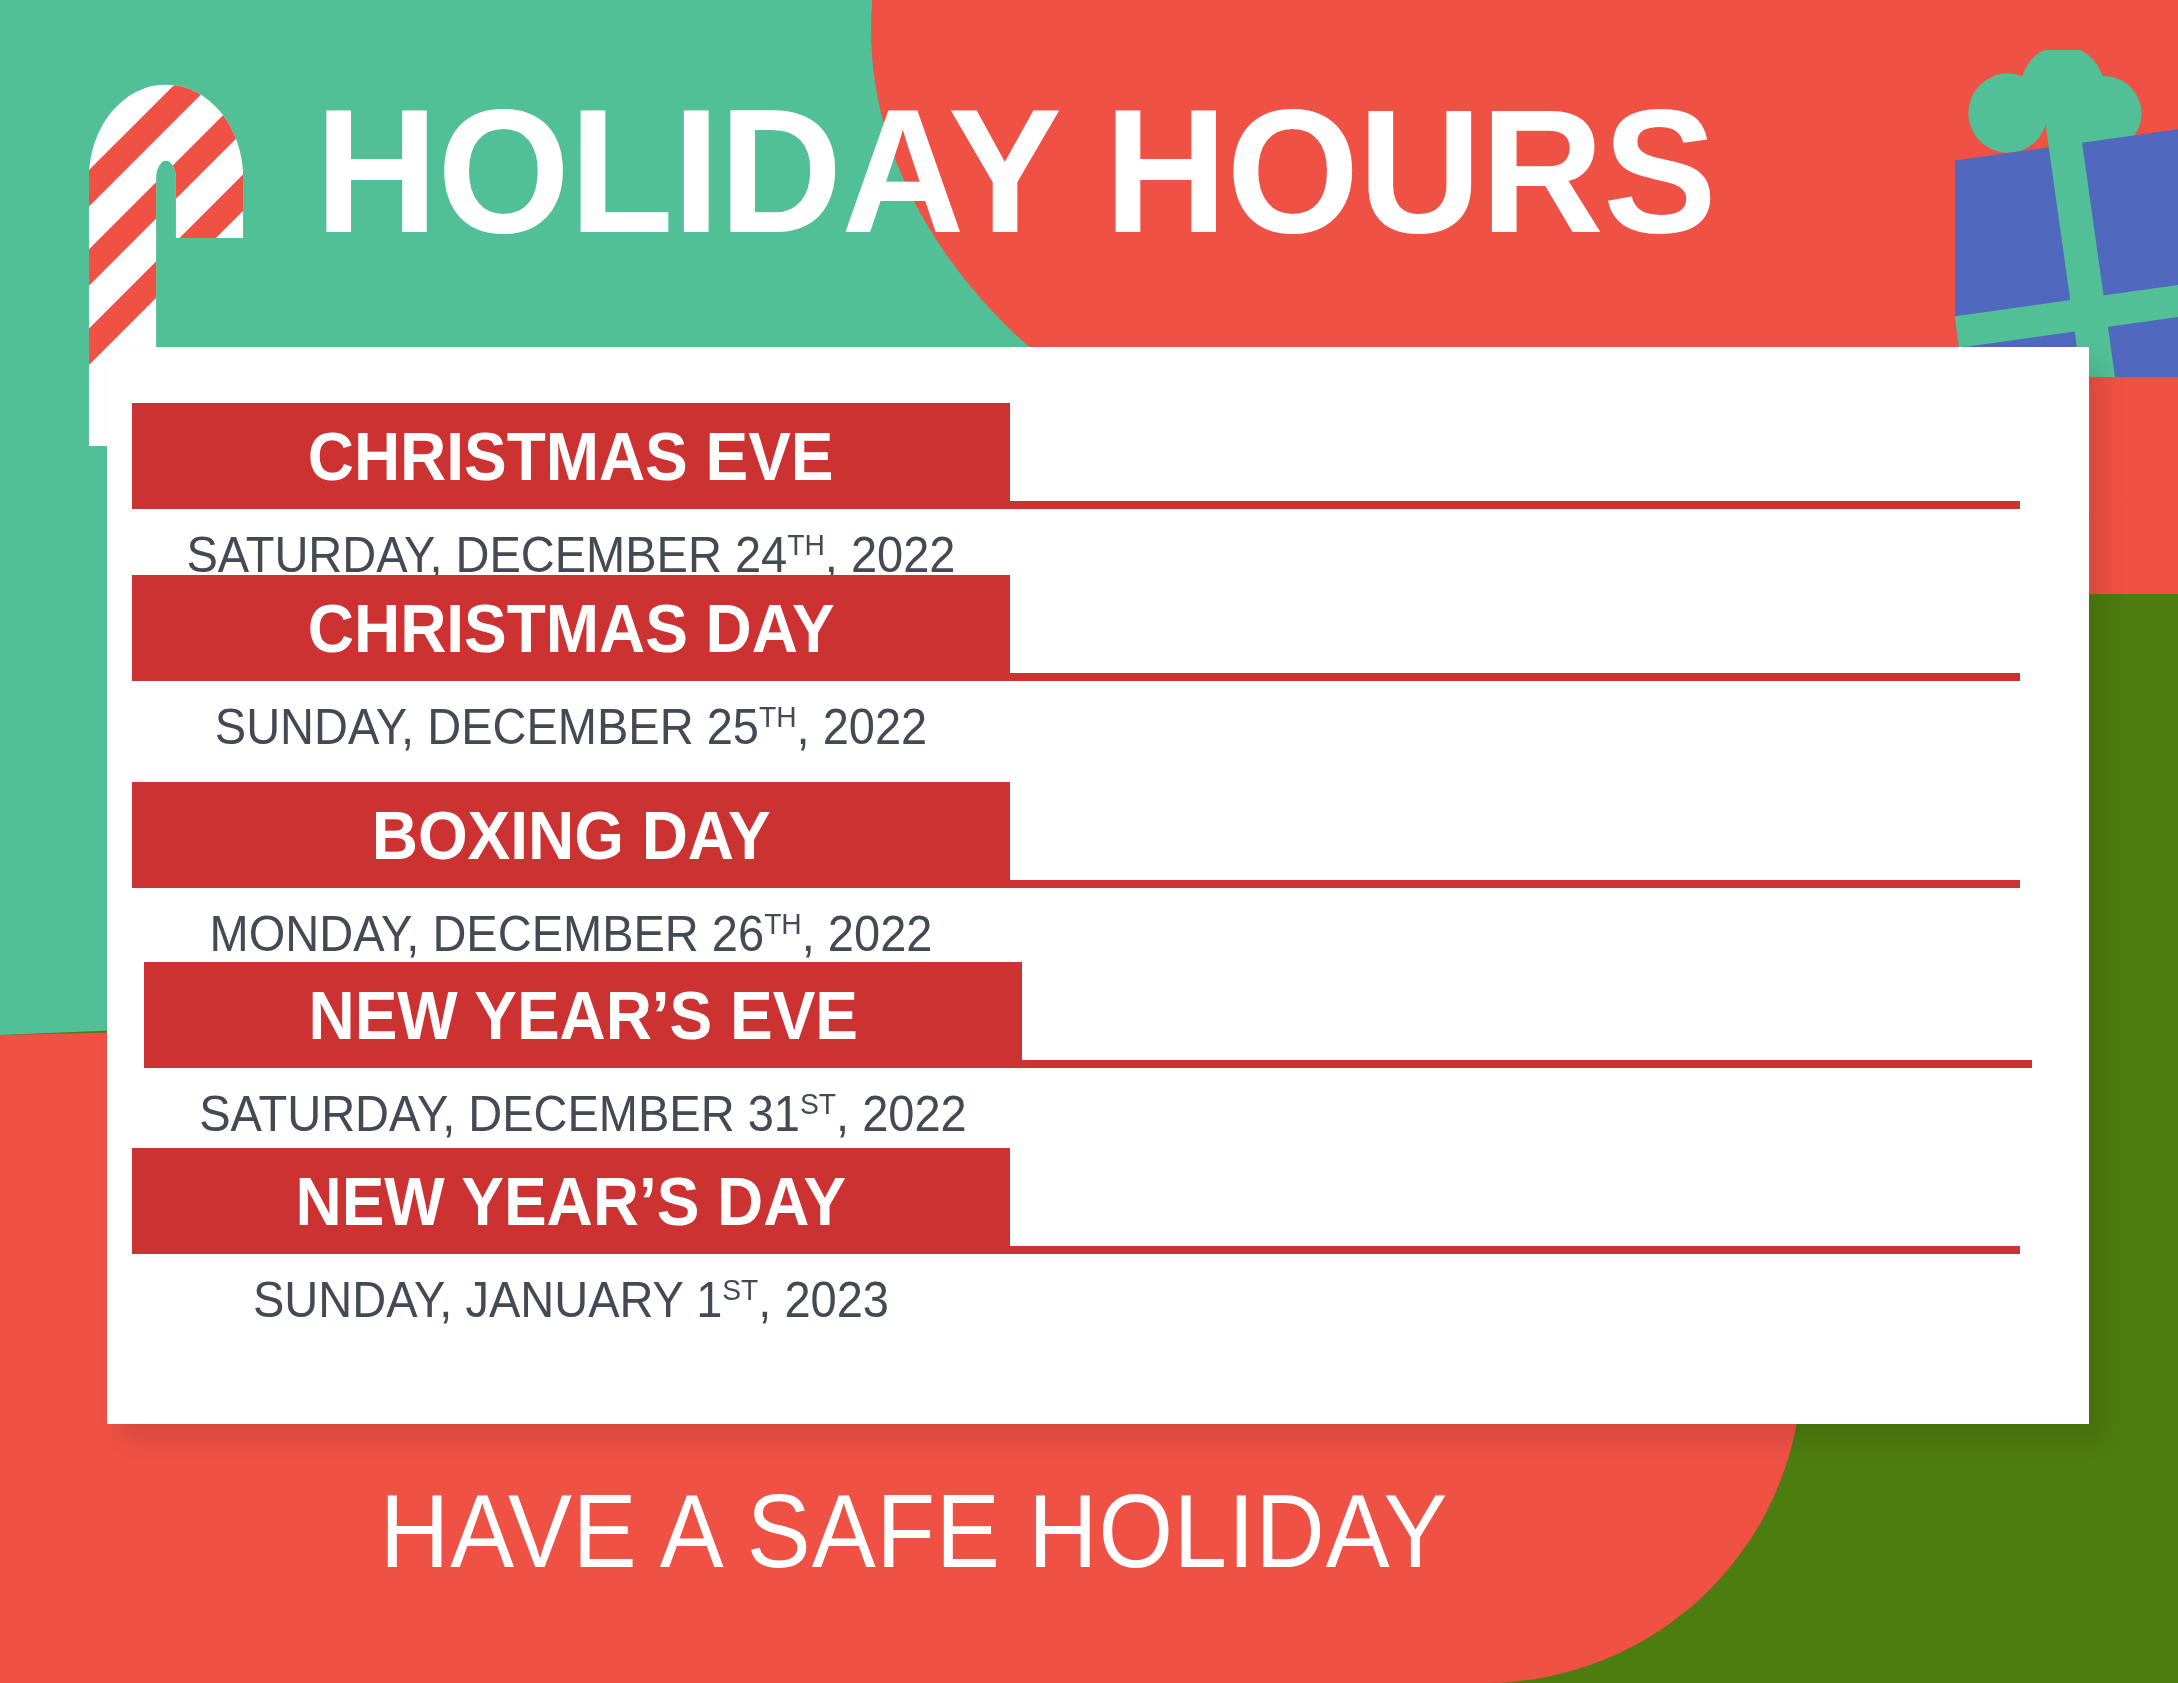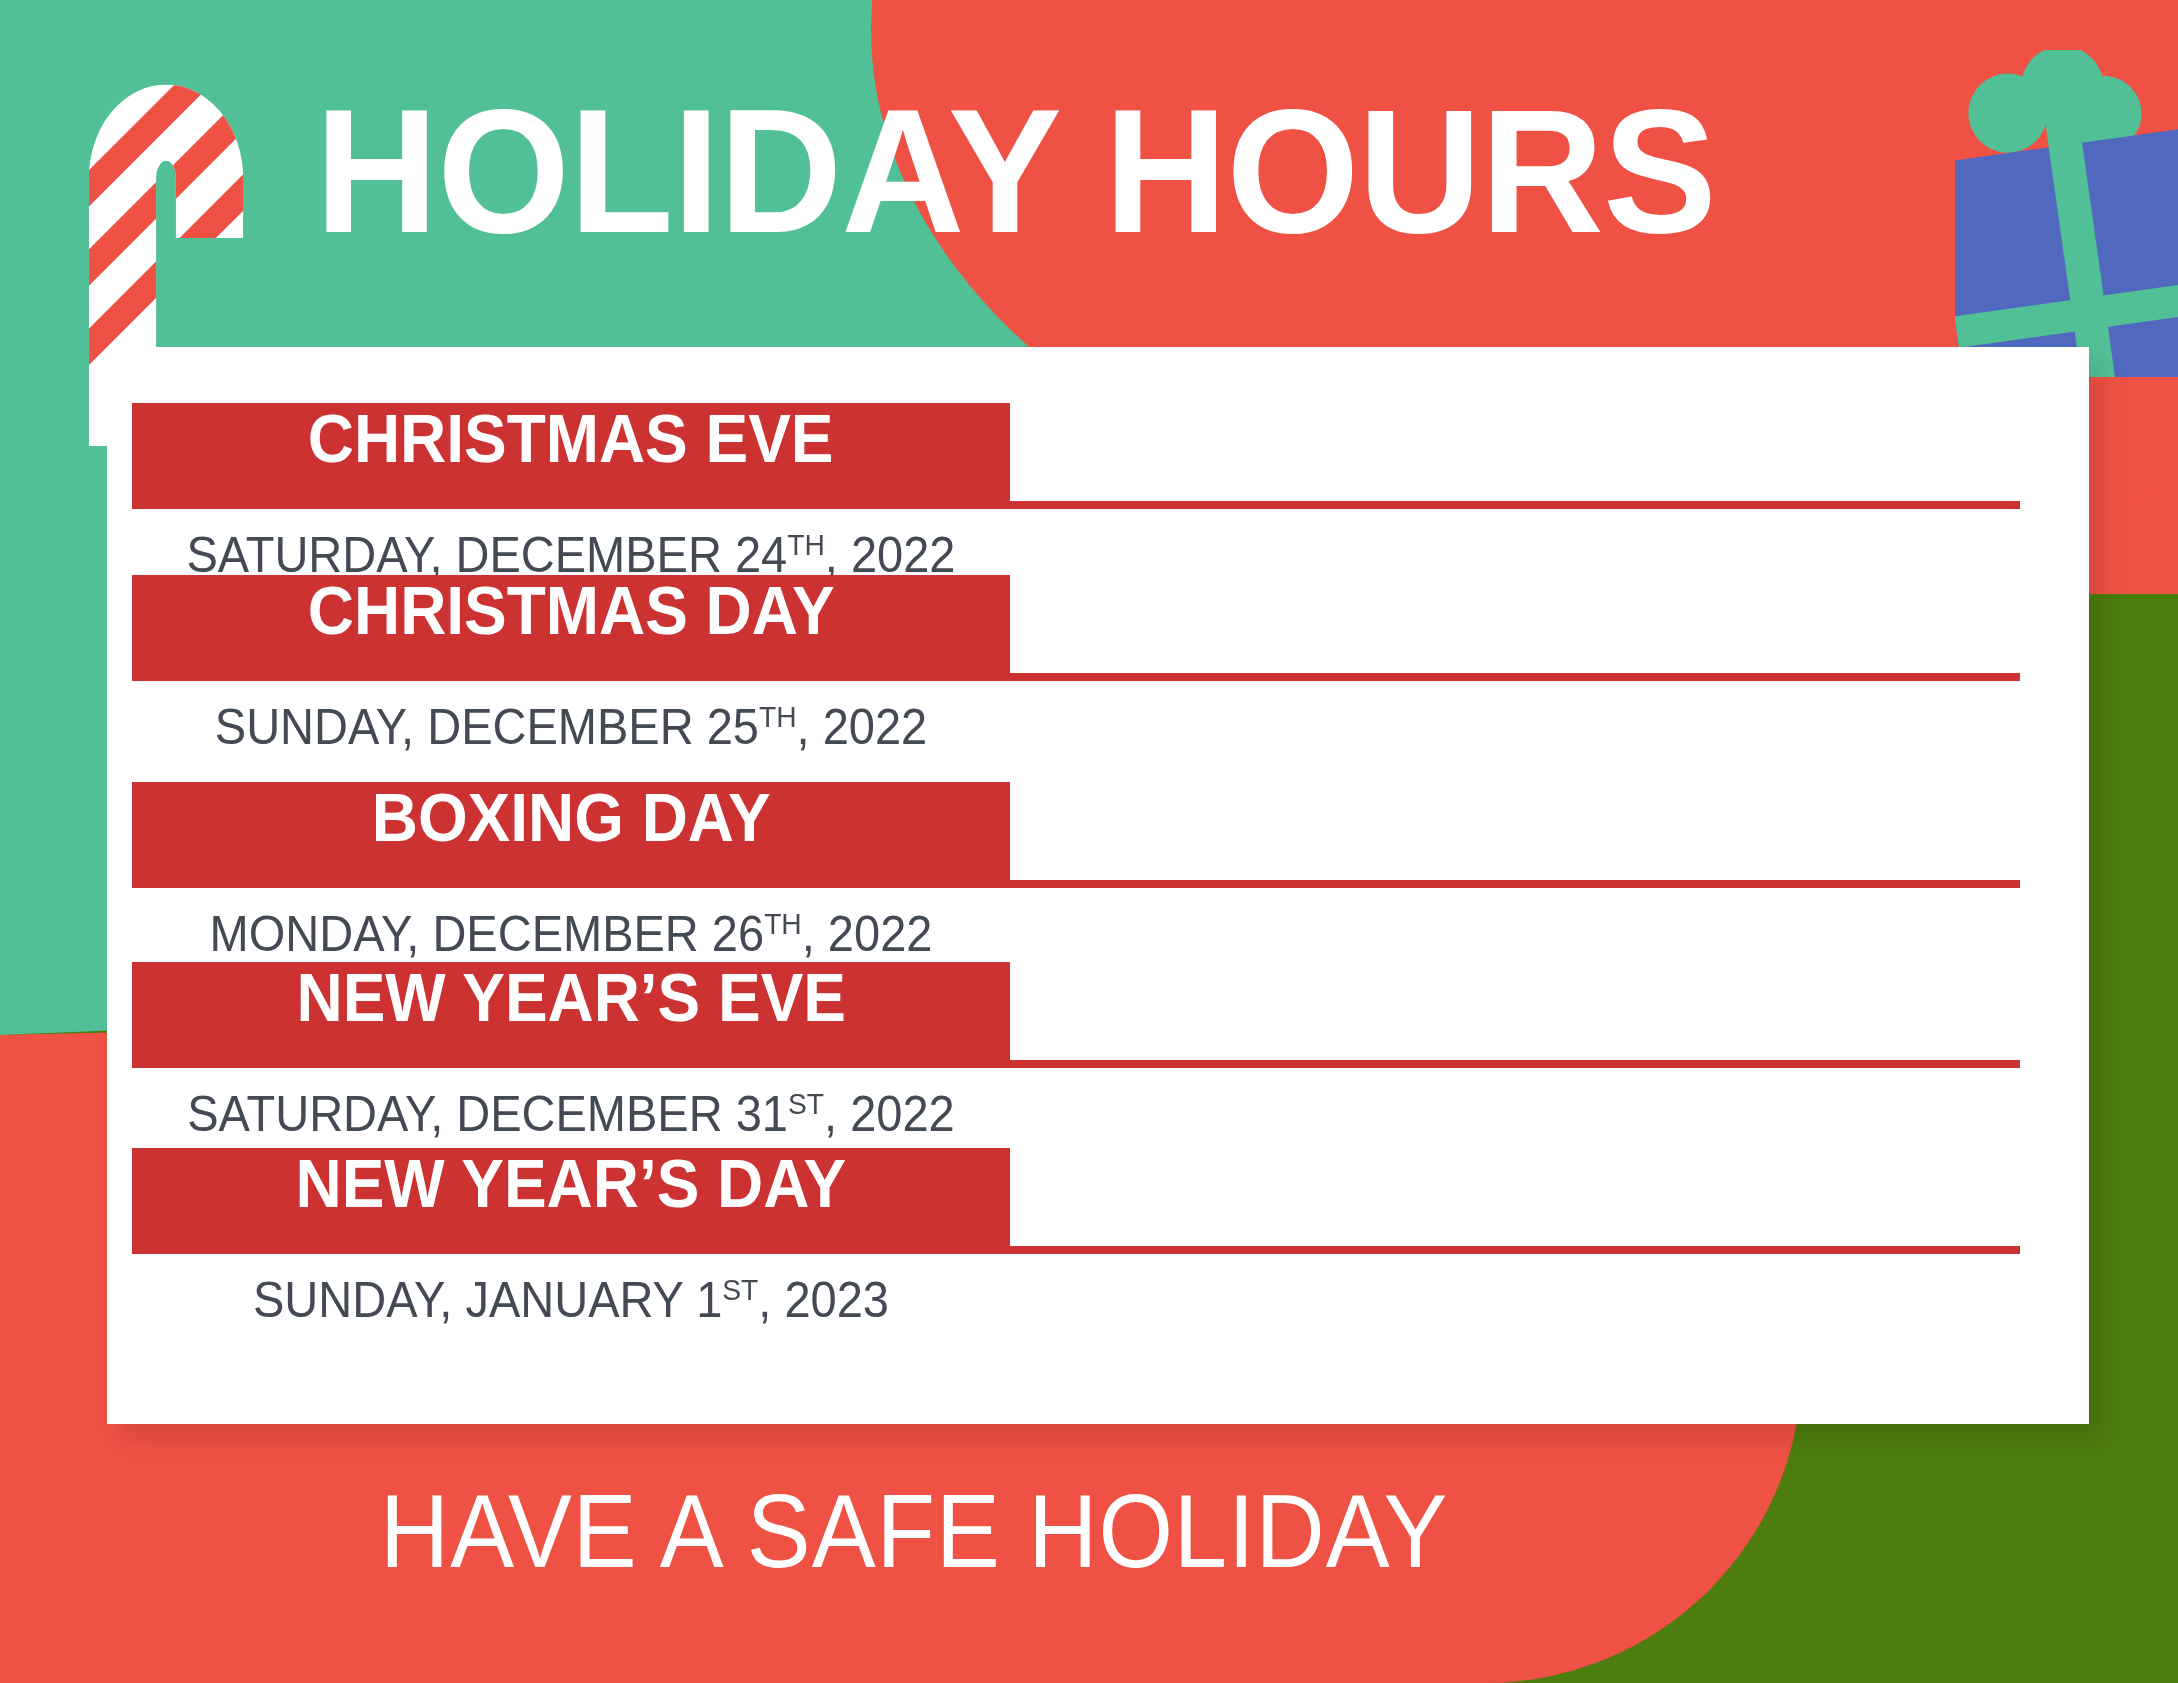--- a/index.html
+++ b/index.html
@@ -121,41 +121,41 @@
 
   .row {
     position: absolute;
     left: 0;
     width: 100%;
     height: 186px;
   }
   .row-1 { top: 56px; }
   .row-2 { top: 228px; padding-left: 44px; }
   .row-3 { top: 435px; }
-  .row-4 { top: 615px; }
+  .row-4 { top: 615px; margin-left: 12px; }
   .row-5 { top: 801px; }
 
   .row-rule {
     position: absolute;
     left: 903px;
     top: 98px;
     width: 1010px;
     height: 8px;
     background: #CC3232;
   }
 
   .row-bar {
     position: absolute;
     left: 25px;
     top: 0;
     width: 878px;
     height: 106px;
     background: #CC3232;
     display: flex;
-    align-items: flex-start;
+    align-items: center;
     justify-content: center;
   }
 
   .row-bar-label {
     color: #ffffff;
     font-family: "Liberation Sans Narrow", "Liberation Sans", sans-serif;
     font-weight: bold;
     font-size: 68px;
     line-height: 71px;
     letter-spacing: 0px;

